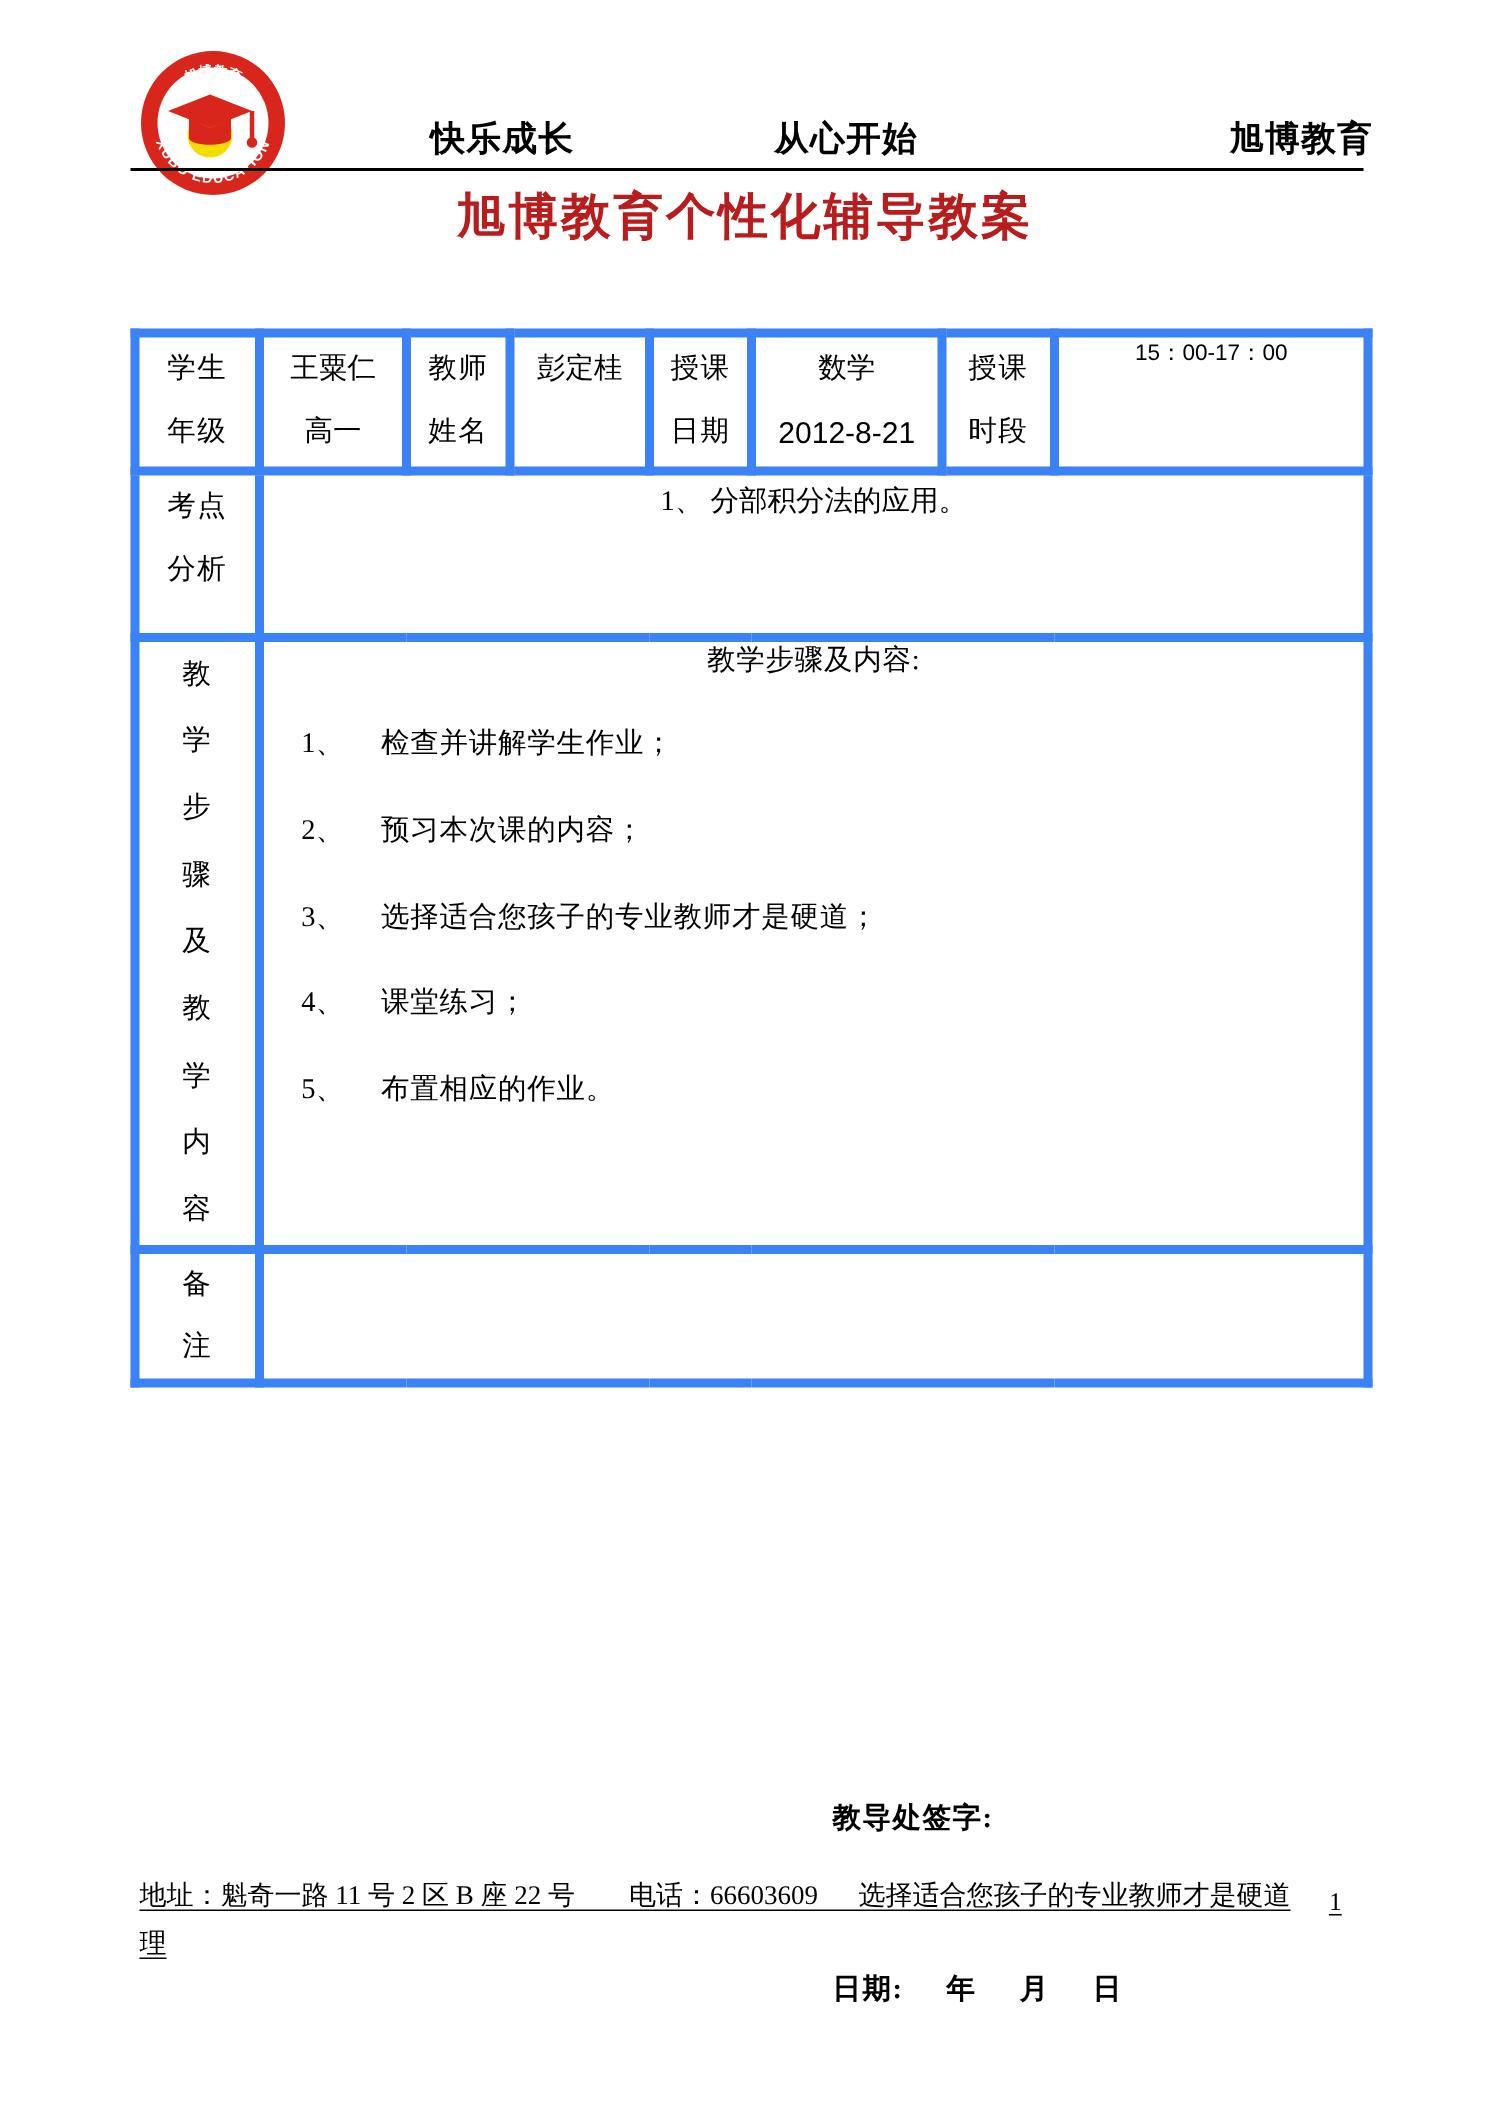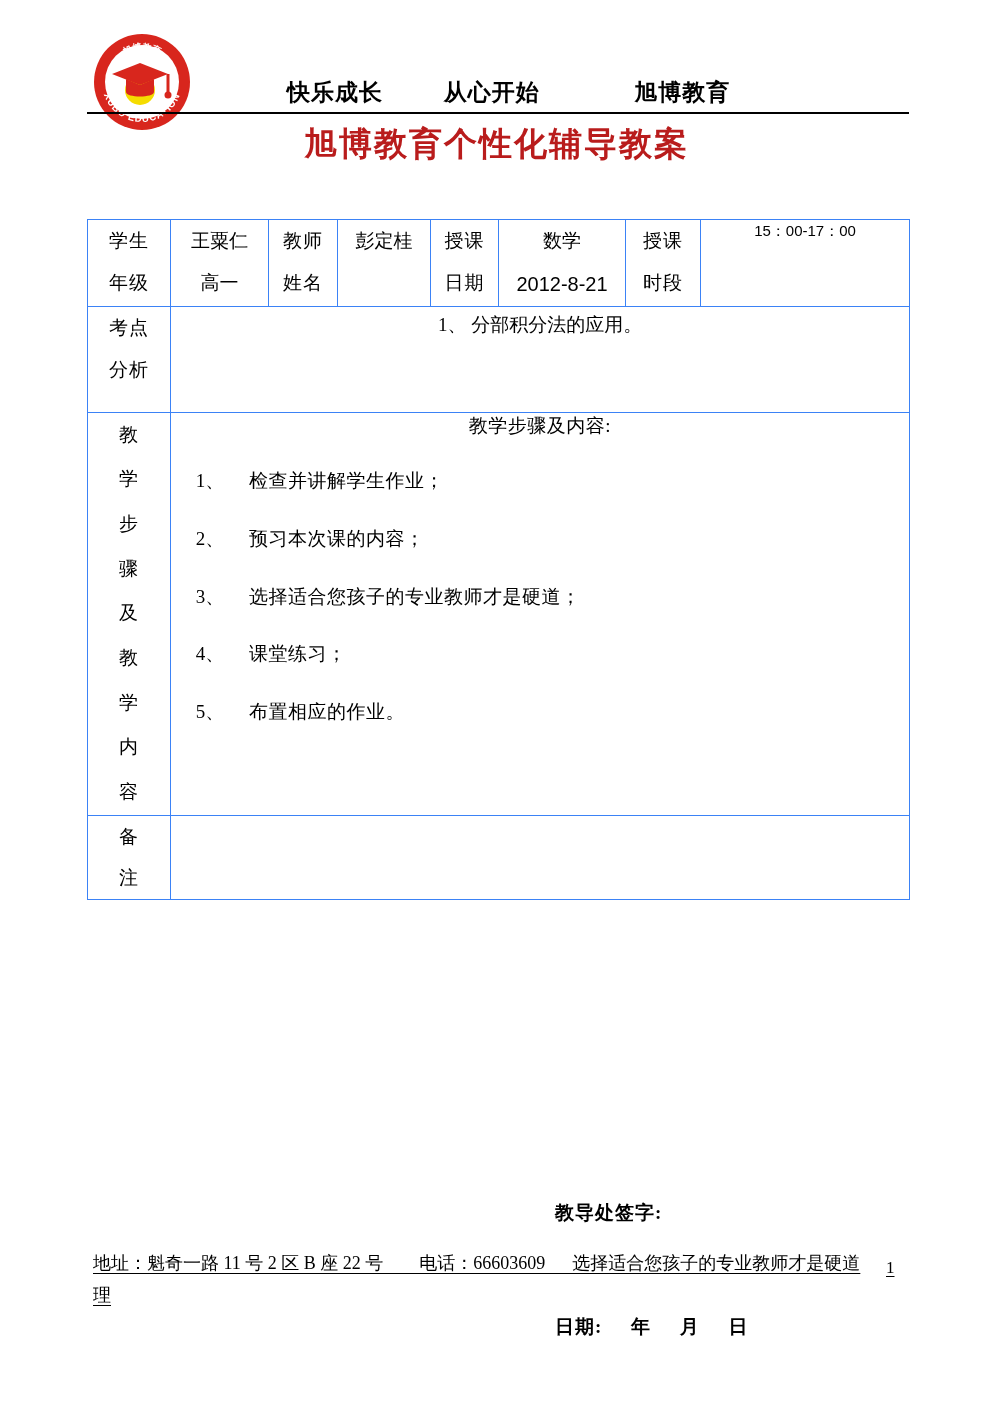--- a/index.html
+++ b/index.html
@@ -39,21 +39,21 @@
     width: 104px;
     height: 104px;
   }
   .logo svg { display: block; }
 
   .tagline {
     position: absolute;
     left: 200px;
     top: 55px;
     width: 620px;
-    font-family: Liberation Serif, serif;
+    font-family: Liberation Mono, monospace;
     font-size: 23px;
     font-weight: 600;
     letter-spacing: 1px;
     white-space: pre;
     color: #000;
   }
 
   .header-rule {
     position: absolute;
     left: 87px;
@@ -82,21 +82,21 @@
     left: 87px;
     top: 219px;
     width: 822px;
     border-collapse: collapse;
     table-layout: fixed;
     font-family: "Liberation Serif", "DejaVu Serif", serif;
     font-size: 19px;
     color: #000;
   }
   .lesson-table td {
-    border: 1px solid #3b82f6;
+    border: 6px solid #3b82f6;
     padding: 0;
     vertical-align: top;
     text-align: center;
   }
 
   .cell-pad {
     padding: 10px 9px 10px 9px;
     line-height: 2.2;
   }
 

